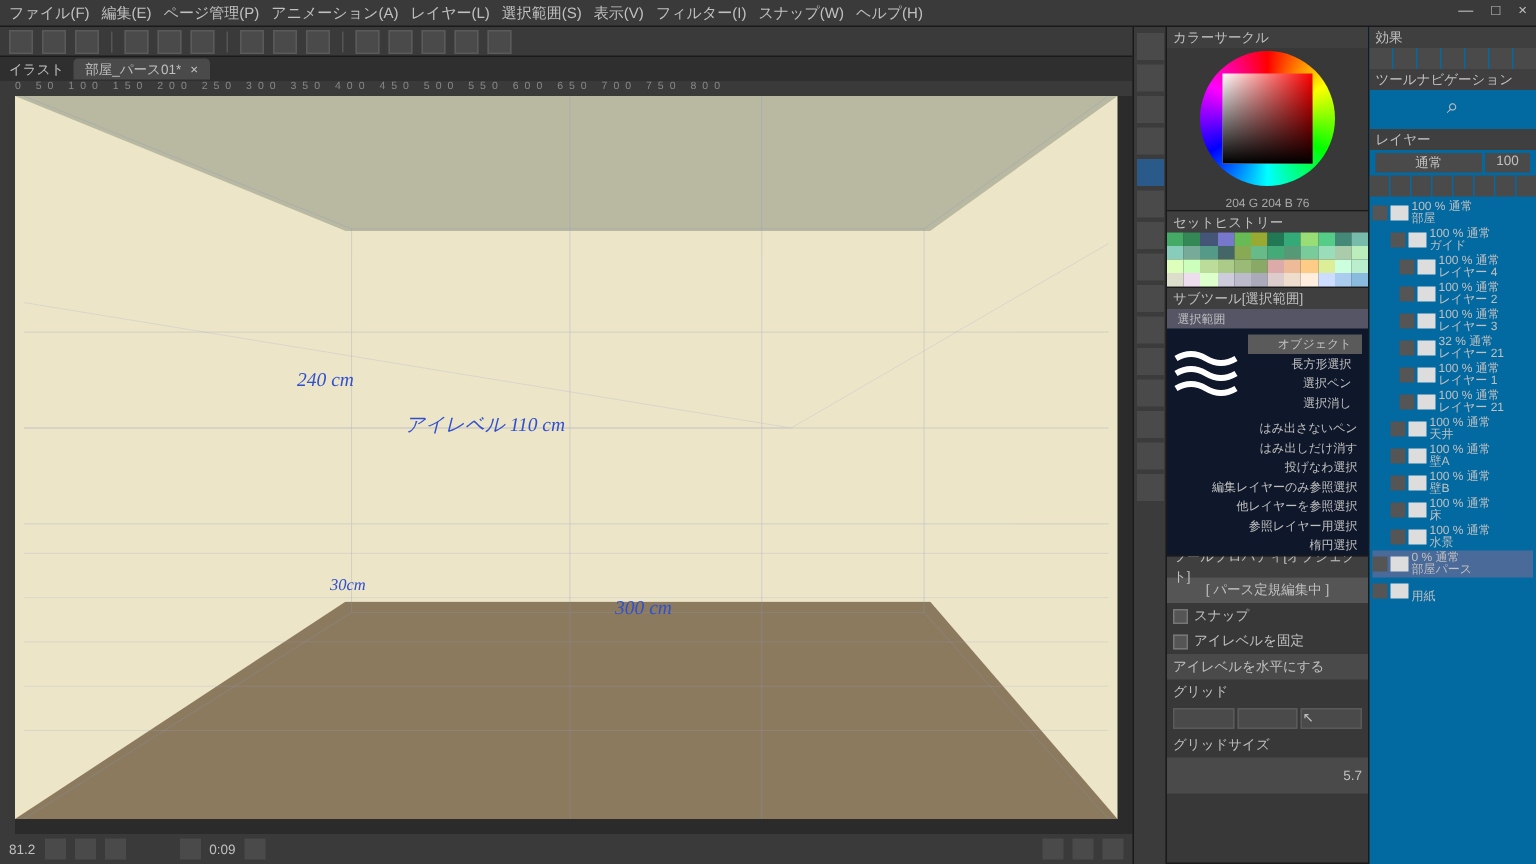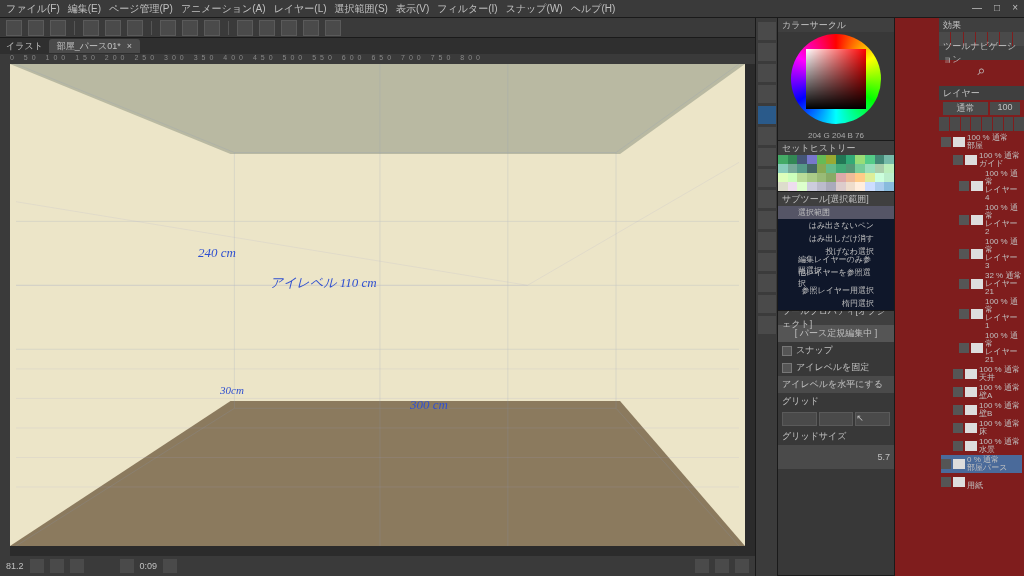--- a/index.html
+++ b/index.html
@@ -37,33 +37,33 @@
 .palettes { flex:1; background:#383838; border-left:1px solid #1a1a1a; display:flex; flex-direction:column; overflow:hidden;}
 .pal-section { border-bottom:1px solid #1a1a1a; }
 .pal-header { height:14px; background:#3f3f3f; font-size:9px; padding:0 4px; display:flex; align-items:center;}
 .color-wheel { height:108px; position:relative; display:flex; justify-content:center; padding-top:2px;}
 .wheel { width:90px; height:90px; border-radius:50%; background:conic-gradient(red,yellow,lime,cyan,blue,magenta,red); position:relative;}
 .wheel-inner{ position:absolute; top:15px; left:15px; width:60px;height:60px; background:linear-gradient(to right,white,red),linear-gradient(to top,black,transparent); background-blend-mode:multiply;}
 .color-read { position:absolute; bottom:0; font-size:8px; color:#aaa; width:100%; text-align:center;}
 .swatch-grid { display:grid; grid-template-columns:repeat(12,1fr); }
 .swatch-grid div{ height:9px;}
 .subtool-list { background:#0f172a; }
-.subtool-list .st-row { height:13px; display:flex; align-items:center; justify-content:flex-end; padding:0 20px; font-size:8px;}
+.subtool-list .st-row { height:13px; display:flex; align-items:center; justify-content:flex-end; padding:0 7px; font-size:8px;}
 .wave-area{display:flex;align-items:center;gap:6px;padding:4px;}
 .wave-icon{width:44px;height:32px;}
 .wave-icon svg{width:100%;height:100%;}
 .prop-panel { flex:1; overflow:hidden;}
 .prop-row { padding:2px 4px; font-size:9px;}
 .prop-chk{display:flex;align-items:center;gap:4px;}
 .prop-chk .cb{width:10px;height:10px;background:#555;border:1px solid #777;}
 .prop-btns{display:flex;gap:2px;}
 .prop-btns .pb{flex:1;height:14px;background:#4a4a4a;border:1px solid #5a5a5a;}
 .prop-slider{height:14px;background:#4a4a4a;display:flex;align-items:center;justify-content:flex-end;padding:12px 4px;}
 
-.right-col { width:130px; background:#7f1d1d; border-left:1px solid #1a1a1a; display:flex; flex-direction:column;padding-left:44px;}
+.right-col { width:112px; background:#0369a1; border-left:1px solid #1a1a1a; display:flex; flex-direction:column;}
 .nav-panel { height:40px;}
 .layer-panel{flex:1; overflow:hidden;}
 .layer-toolbar{height:14px;display:flex;gap:1px;}
 .layer-toolbar div{flex:1;background:#4a4a4a;}
 .layer-tree{padding:2px;}
 .layer-item{display:flex;align-items:center;gap:2px;font-size:8px;padding:1px 0;}
 .layer-item.ch{padding-left:12px;}
 .layer-item.ch2{padding-left:18px;}
 .layer-item.sel{background:#4a6a9a;}
 .li-eye{width:10px;height:10px;background:#555;}
@@ -263,20 +263,41 @@
           <div style="background: rgb(136, 187, 221);"></div>
         </div>
     </div>
     <div class="pal-section subtool-list">
       <div class="pal-header">
           <span>サブツール[選択範囲]</span>
         </div>
       <div class="st-row" style="background:#556;justify-content:flex-start;">
           <span>選択範囲</span>
         </div>
+      <div class="wave-area">
+        <div class="wave-icon"><svg viewBox="0 0 44 32">
+              <path d="M2 6 Q12 0 22 6 T42 6" stroke="#fff" stroke-width="4" fill="none"></path>
+              <path d="M2 16 Q12 10 22 16 T42 16" stroke="#fff" stroke-width="4" fill="none"></path>
+              <path d="M2 26 Q12 20 22 26 T42 26" stroke="#fff" stroke-width="4" fill="none"></path>
+            </svg></div>
+        <div style="flex:1;">
+          <div class="st-row" style="background:#5a5a5a;justify-content:flex-end;">
+              <span>オブジェクト</span>
+            </div>
+          <div class="st-row">
+              <span>長方形選択</span>
+            </div>
+          <div class="st-row">
+              <span>選択ペン</span>
+            </div>
+          <div class="st-row">
+              <span>選択消し</span>
+            </div>
+        </div>
+      </div>
       <div class="st-row">
           <span>はみ出さないペン</span>
         </div>
       <div class="st-row">
           <span>はみ出しだけ消す</span>
         </div>
       <div class="st-row">
           <span>投げなわ選択</span>
         </div>
       <div class="st-row">

